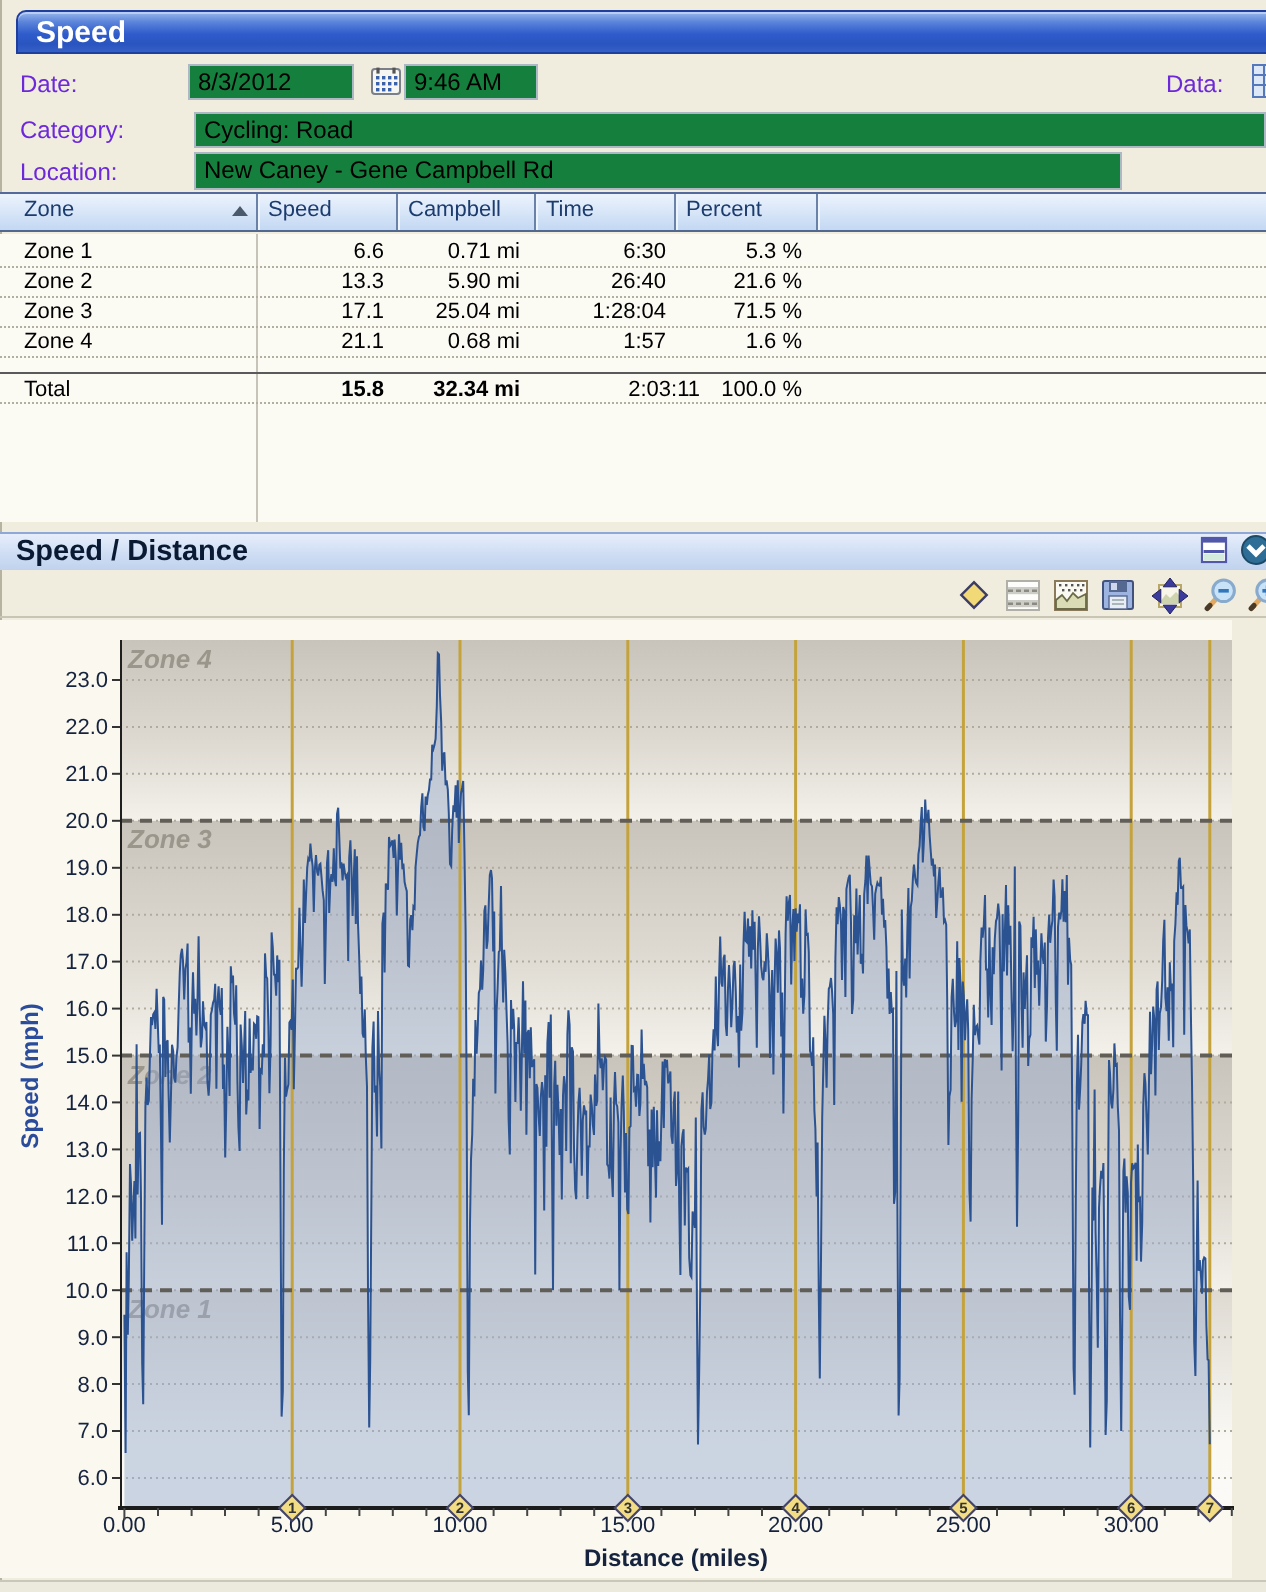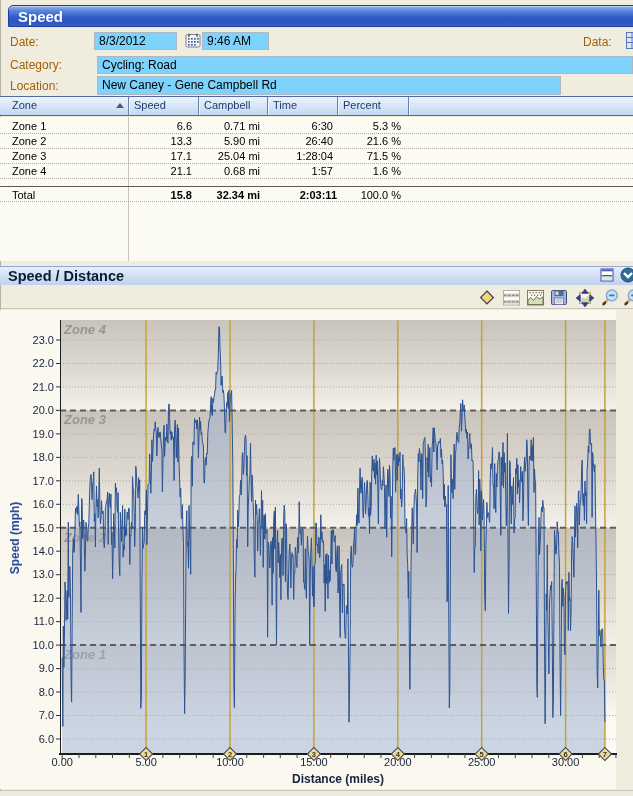--- a/index.html
+++ b/index.html
@@ -1,19 +1,19 @@
 <!DOCTYPE html>
 <html><head><meta charset="utf-8">
 <style>
 *{margin:0;padding:0;box-sizing:border-box}
 html,body{width:633px;height:796px;overflow:hidden}
 body{position:relative;background:#f0eddf;font-family:"Liberation Sans",sans-serif}
 .abs{position:absolute}
-.inp{position:absolute;background:#7dd3fc;border:1px solid #aeb8c4;font-size:12px;color:#000;padding:1px 0 0 4px;line-height:15px}
-.lbl{position:absolute;font-size:12px;color:#a16207}
+.inp{position:absolute;background:#15803d;border:1px solid #aeb8c4;font-size:12px;color:#000;padding:1px 0 0 4px;line-height:15px}
+.lbl{position:absolute;font-size:12px;color:#6d28d9}
 .cell{position:absolute;font-size:11px;color:#000;white-space:nowrap}
 .rnum{position:absolute;font-size:11px;color:#000;text-align:right;white-space:nowrap}
 .dot{position:absolute;left:0;width:633px;border-top:1px dotted #b2aea2;height:0}
 </style></head>
 <body>
 <div class="abs" style="left:0;top:0;width:1px;height:796px;background:#b7b3a1"></div>
 
 <div class="abs" style="left:8px;top:5px;right:-6px;height:22px;background:linear-gradient(180deg,#98b7ec 0%,#5b84da 25%,#2f5ccb 55%,#2a55c0 80%,#3660c6 100%);border:1px solid #1e3f9e;border-radius:5px 5px 0 0;box-shadow:inset 0 1px 0 #b9cdf4"></div>
 <div class="abs" style="left:18px;top:8px;font-size:15px;font-weight:bold;color:#fff">Speed</div>
 
@@ -98,21 +98,21 @@
 <div class="cell" style="left:12px;top:165px">Zone 4</div>
 <div class="rnum" style="left:92px;top:165px;width:100px">21.1</div>
 <div class="rnum" style="left:160px;top:165px;width:100px">0.68 mi</div>
 <div class="rnum" style="left:233px;top:165px;width:100px">1:57</div>
 <div class="rnum" style="left:301px;top:165px;width:100px">1.6 %</div>
 <div class="dot" style="top:178px"></div>
 <div class="abs" style="left:0;top:186px;width:633px;height:1px;background:#5a5a5a"></div>
 <div class="cell" style="left:12px;top:189px;font-weight:normal">Total</div>
 <div class="rnum" style="left:92px;top:189px;width:100px;font-weight:bold">15.8</div>
 <div class="rnum" style="left:160px;top:189px;width:100px;font-weight:bold">32.34 mi</div>
-<div class="rnum" style="left:237px;top:189px;width:100px;font-weight:bold">2:03:11</div>
+<div class="rnum" style="left:250px;top:189px;width:100px;font-weight:normal">2:03:11</div>
 <div class="rnum" style="left:301px;top:189px;width:100px;font-weight:normal">100.0 %</div>
 <div class="dot" style="top:201px"></div>
 
 <div class="abs" style="left:0;top:266px;width:633px;height:19px;background:linear-gradient(180deg,#e6eefb 0%,#cddcf3 60%,#c0d2ee 100%);border-top:1px solid #8fa8d8"></div>
 <div class="abs" style="left:8px;top:268px;font-size:14.5px;font-weight:bold;color:#0a1a33">Speed / Distance</div>
 <svg width="14" height="14" style="position:absolute;left:600px;top:268px">
     <rect x="1" y="1" width="12" height="12" fill="#fff" stroke="#5158aa" stroke-width="1.1"></rect>
     <rect x="1.5" y="1.5" width="11" height="1.8" fill="#5158aa"></rect>
     <rect x="1.8" y="7" width="10.4" height="1.5" fill="#5158aa"></rect>
     <rect x="2" y="8.8" width="10" height="3.4" fill="#d4ecdc"></rect>

